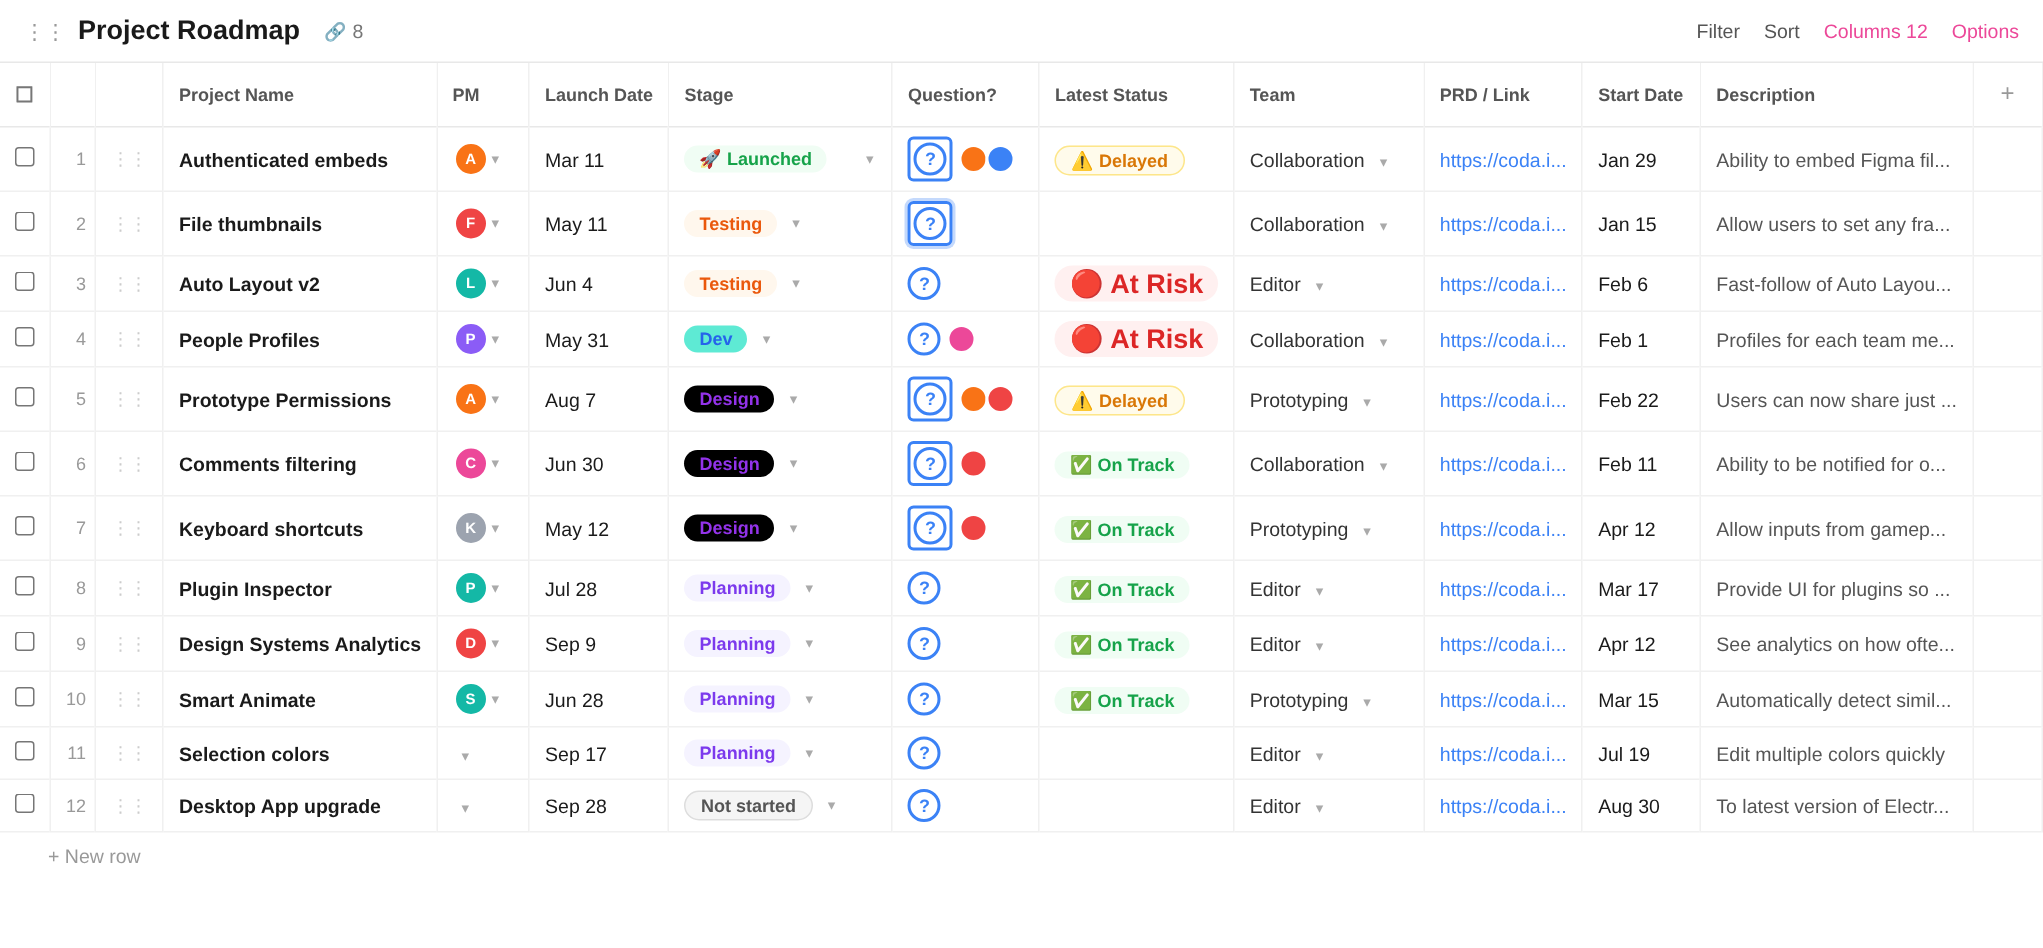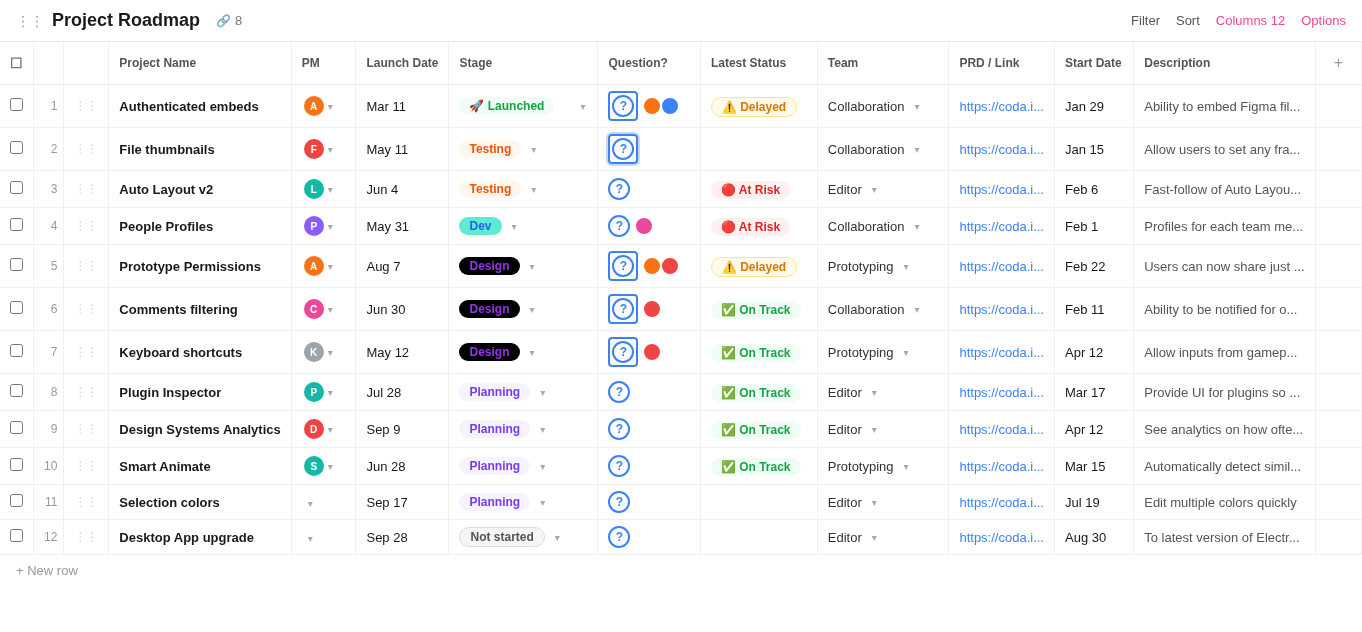--- a/index.html
+++ b/index.html
@@ -35,37 +35,37 @@
     .badge { display: inline-block; padding: 2px 10px; border-radius: 12px; font-size: 12px; font-weight: 600; }
     .badge-launched { background: #f0fdf4; color: #16a34a; }
     .badge-testing { background: #fff7ed; color: #ea580c; }
     .badge-dev { background: #5eead4; color: #2563eb; }
     .badge-design { background: #000000; color: #9333ea; }
     .badge-planning { background: #f5f3ff; color: #7c3aed; }
     .badge-not-started { background: #f5f5f5; color: #555; border: 1px solid #ddd; }
 
     
     .status-delayed { background: #fffbeb; color: #d97706; border: 1px solid #fde68a; border-radius: 12px; padding: 2px 10px; font-size: 12px; font-weight: 700; }
-    .status-at-risk { background: #fff0f0; color: #dc2626; border-radius: 12px; padding: 2px 10px; font-size: 12px; font-weight: 600; }
+    .status-at-risk { background: #fff0f0; color: #dc2626; border-radius: 12px; padding: 2px 10px; font-size: 18px; font-weight: 600; }
     .status-on-track { background: #f0fdf4; color: #16a34a; border-radius: 12px; padding: 2px 10px; font-size: 12px; font-weight: 600; }
 
     
     .q-cell { display: flex; align-items: center; gap: 4px; }
     .q-icon { width: 22px; height: 22px; border-radius: 50%; border: 2px solid #3b82f6; display: inline-flex; align-items: center; justify-content: center; font-weight: 700; color: #3b82f6; font-size: 12px; }
 
     
-    .team-cell { display: flex; align-items: center; gap: 4px; }
+    .team-cell { display: flex; align-items: flex-end; gap: 4px; }
     .team-name { font-size: 13px; color: #333; }
 
     
     .link-blue { color: #3b82f6; font-size: 13px; text-decoration: none; }
     .header-checkbox-icon { font-size: 14px; color: #777; }
     
     
-    .new-row-btn { padding: 8px 16px; color: #999; font-size: 13px; cursor: pointer; display: flex; align-items: center; gap: 4px; border: none; background: none; }
+    .new-row-btn { padding: 8px 32px; color: #999; font-size: 13px; cursor: pointer; display: flex; align-items: center; gap: 4px; border: none; background: none; }
     
     
     .add-col-btn { color: #999; cursor: pointer; font-size: 16px; background: none; border: none; padding: 4px 8px; }
   </style>
 </head>
 <body>
 
 <div class="app-container">
 
   <div class="header">

